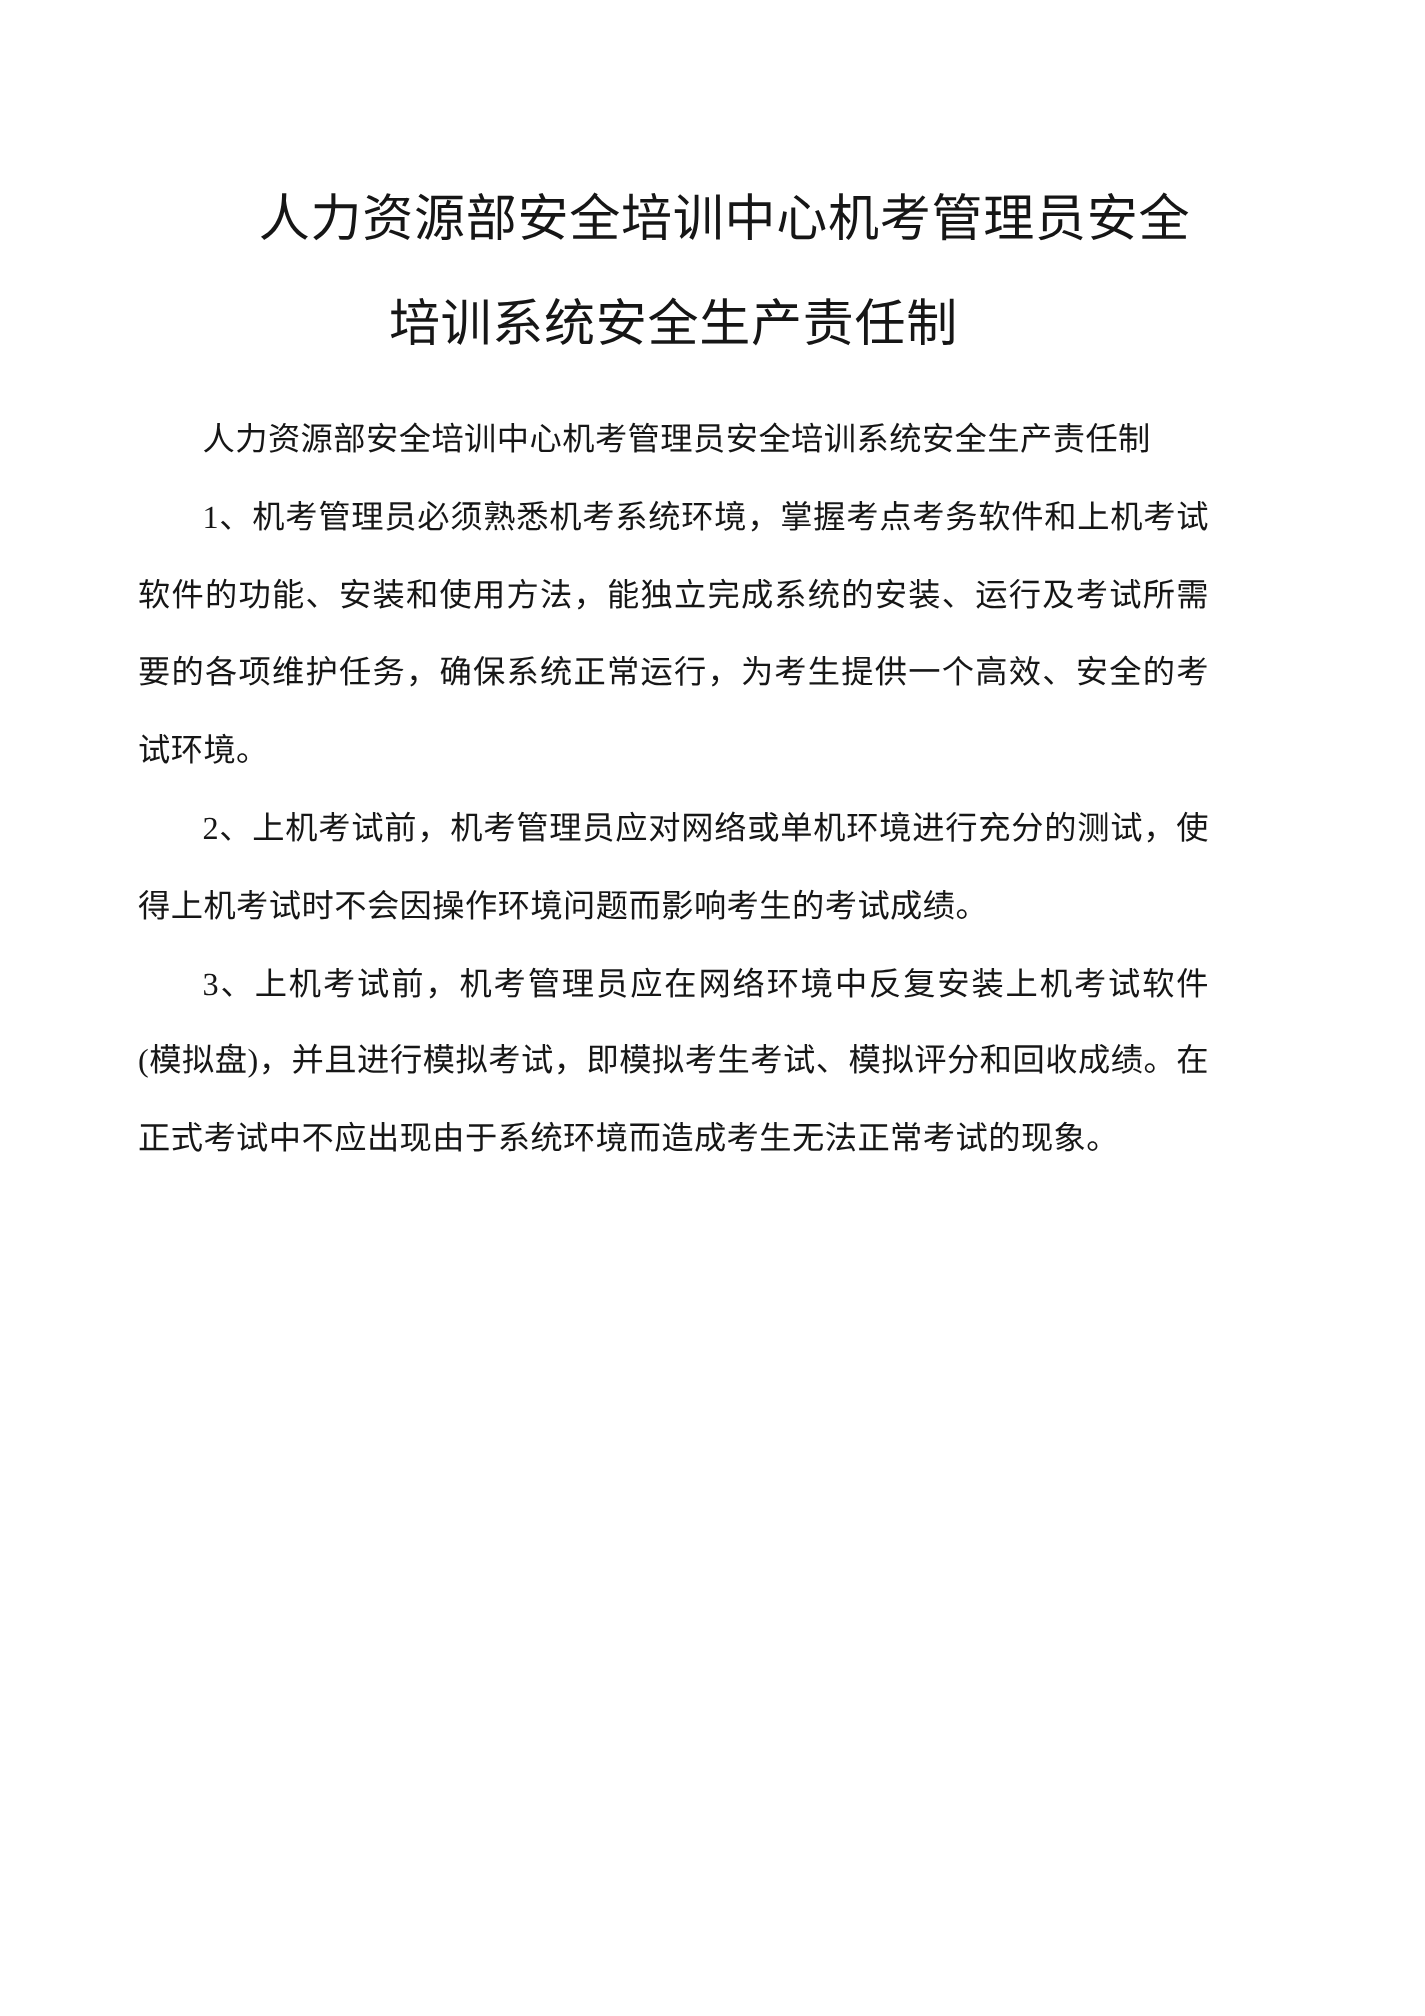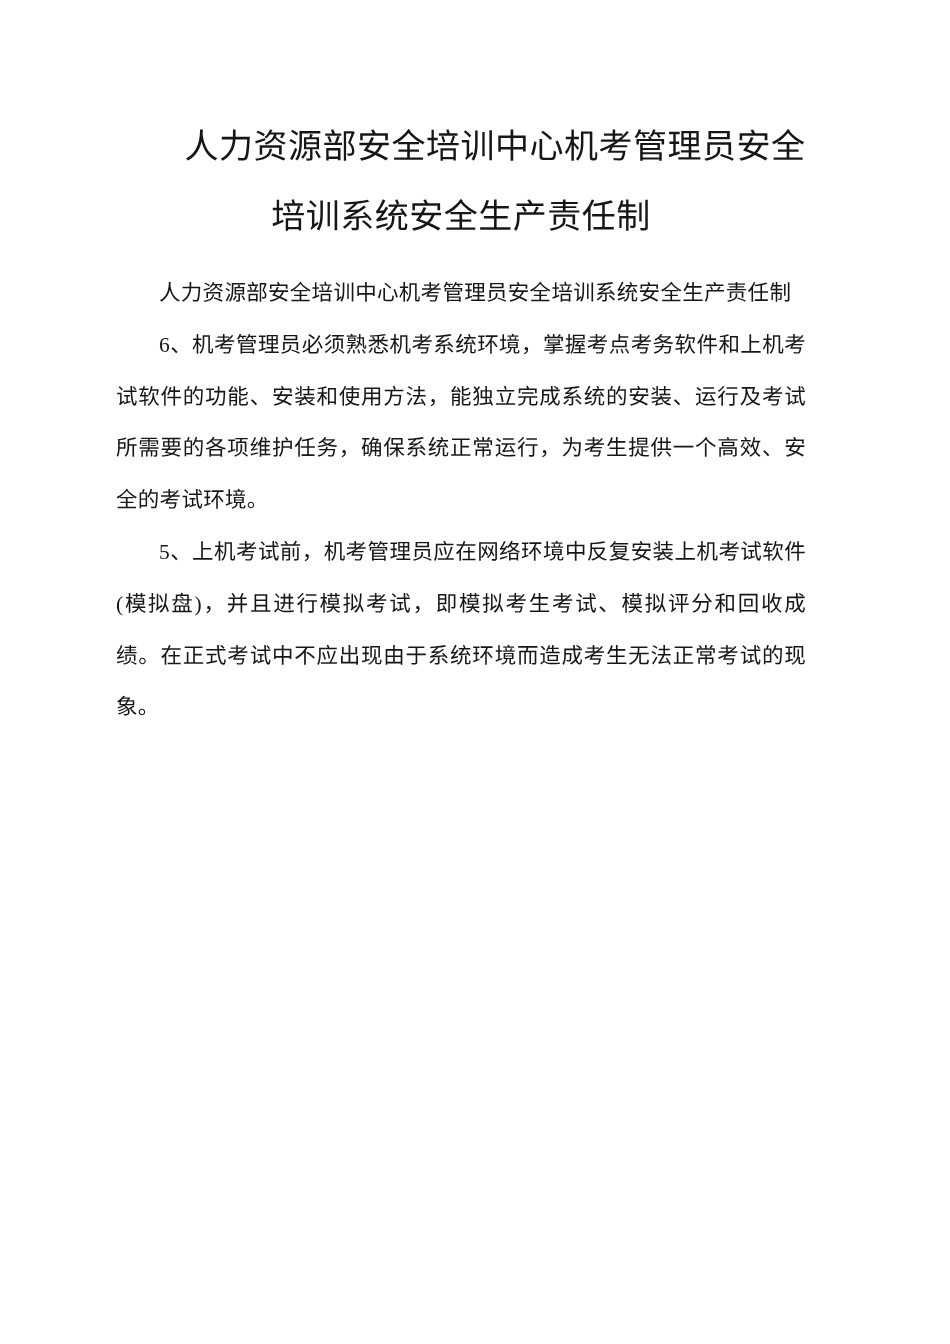--- a/index.html
+++ b/index.html
@@ -7,21 +7,21 @@
     padding: 0;
     background: #ffffff;
   }
   .page {
     position: relative;
     width: 950px;
     height: 1344px;
     margin: 0 auto;
     background: #ffffff;
     box-sizing: border-box;
-    padding: 112px 144px 0 116px;
+    padding: 112px 144px 0 92px;
     overflow: hidden;
     color: #161616;
     font-family: "Liberation Serif", "DejaVu Serif", serif;
   }
   .doc-title {
     margin: 0 0 16px 0;
     font-size: 34px;
     font-weight: normal;
     line-height: 70px;
     text-align: center;
@@ -39,16 +39,17 @@
     letter-spacing: 0.3px;
   }
 </style>
 </head>
 <body>
 
 <div class="page">
   <h1 class="doc-title">人力资源部安全培训中心机考管理员安全培训系统安全生产责任制</h1>
   <div class="doc-body">
     <p>人力资源部安全培训中心机考管理员安全培训系统安全生产责任制</p>
-    <p>6、机考管理员必须熟悉机考系统环境，掌握考点考务软件和上机考试软件的功能、安装和使用方法，能独立完成系统的安装、运行及考试所需要的各项维护任务，确保系统正常运行，为考生提供一个高效、安全的考试环境。</p>
-    <p>5、上机考试前，机考管理员应在网络环境中反复安装上机考试软件(模拟盘)，并且进行模拟考试，即模拟考生考试、模拟评分和回收成绩。在正式考试中不应出现由于系统环境而造成考生无法正常考试的现象。</p>
+    <p>1、机考管理员必须熟悉机考系统环境，掌握考点考务软件和上机考试软件的功能、安装和使用方法，能独立完成系统的安装、运行及考试所需要的各项维护任务，确保系统正常运行，为考生提供一个高效、安全的考试环境。</p>
+    <p>2、上机考试前，机考管理员应对网络或单机环境进行充分的测试，使得上机考试时不会因操作环境问题而影响考生的考试成绩。</p>
+    <p>3、上机考试前，机考管理员应在网络环境中反复安装上机考试软件(模拟盘)，并且进行模拟考试，即模拟考生考试、模拟评分和回收成绩。在正式考试中不应出现由于系统环境而造成考生无法正常考试的现象。</p>
   </div>
 </div>
 
 </body></html>

